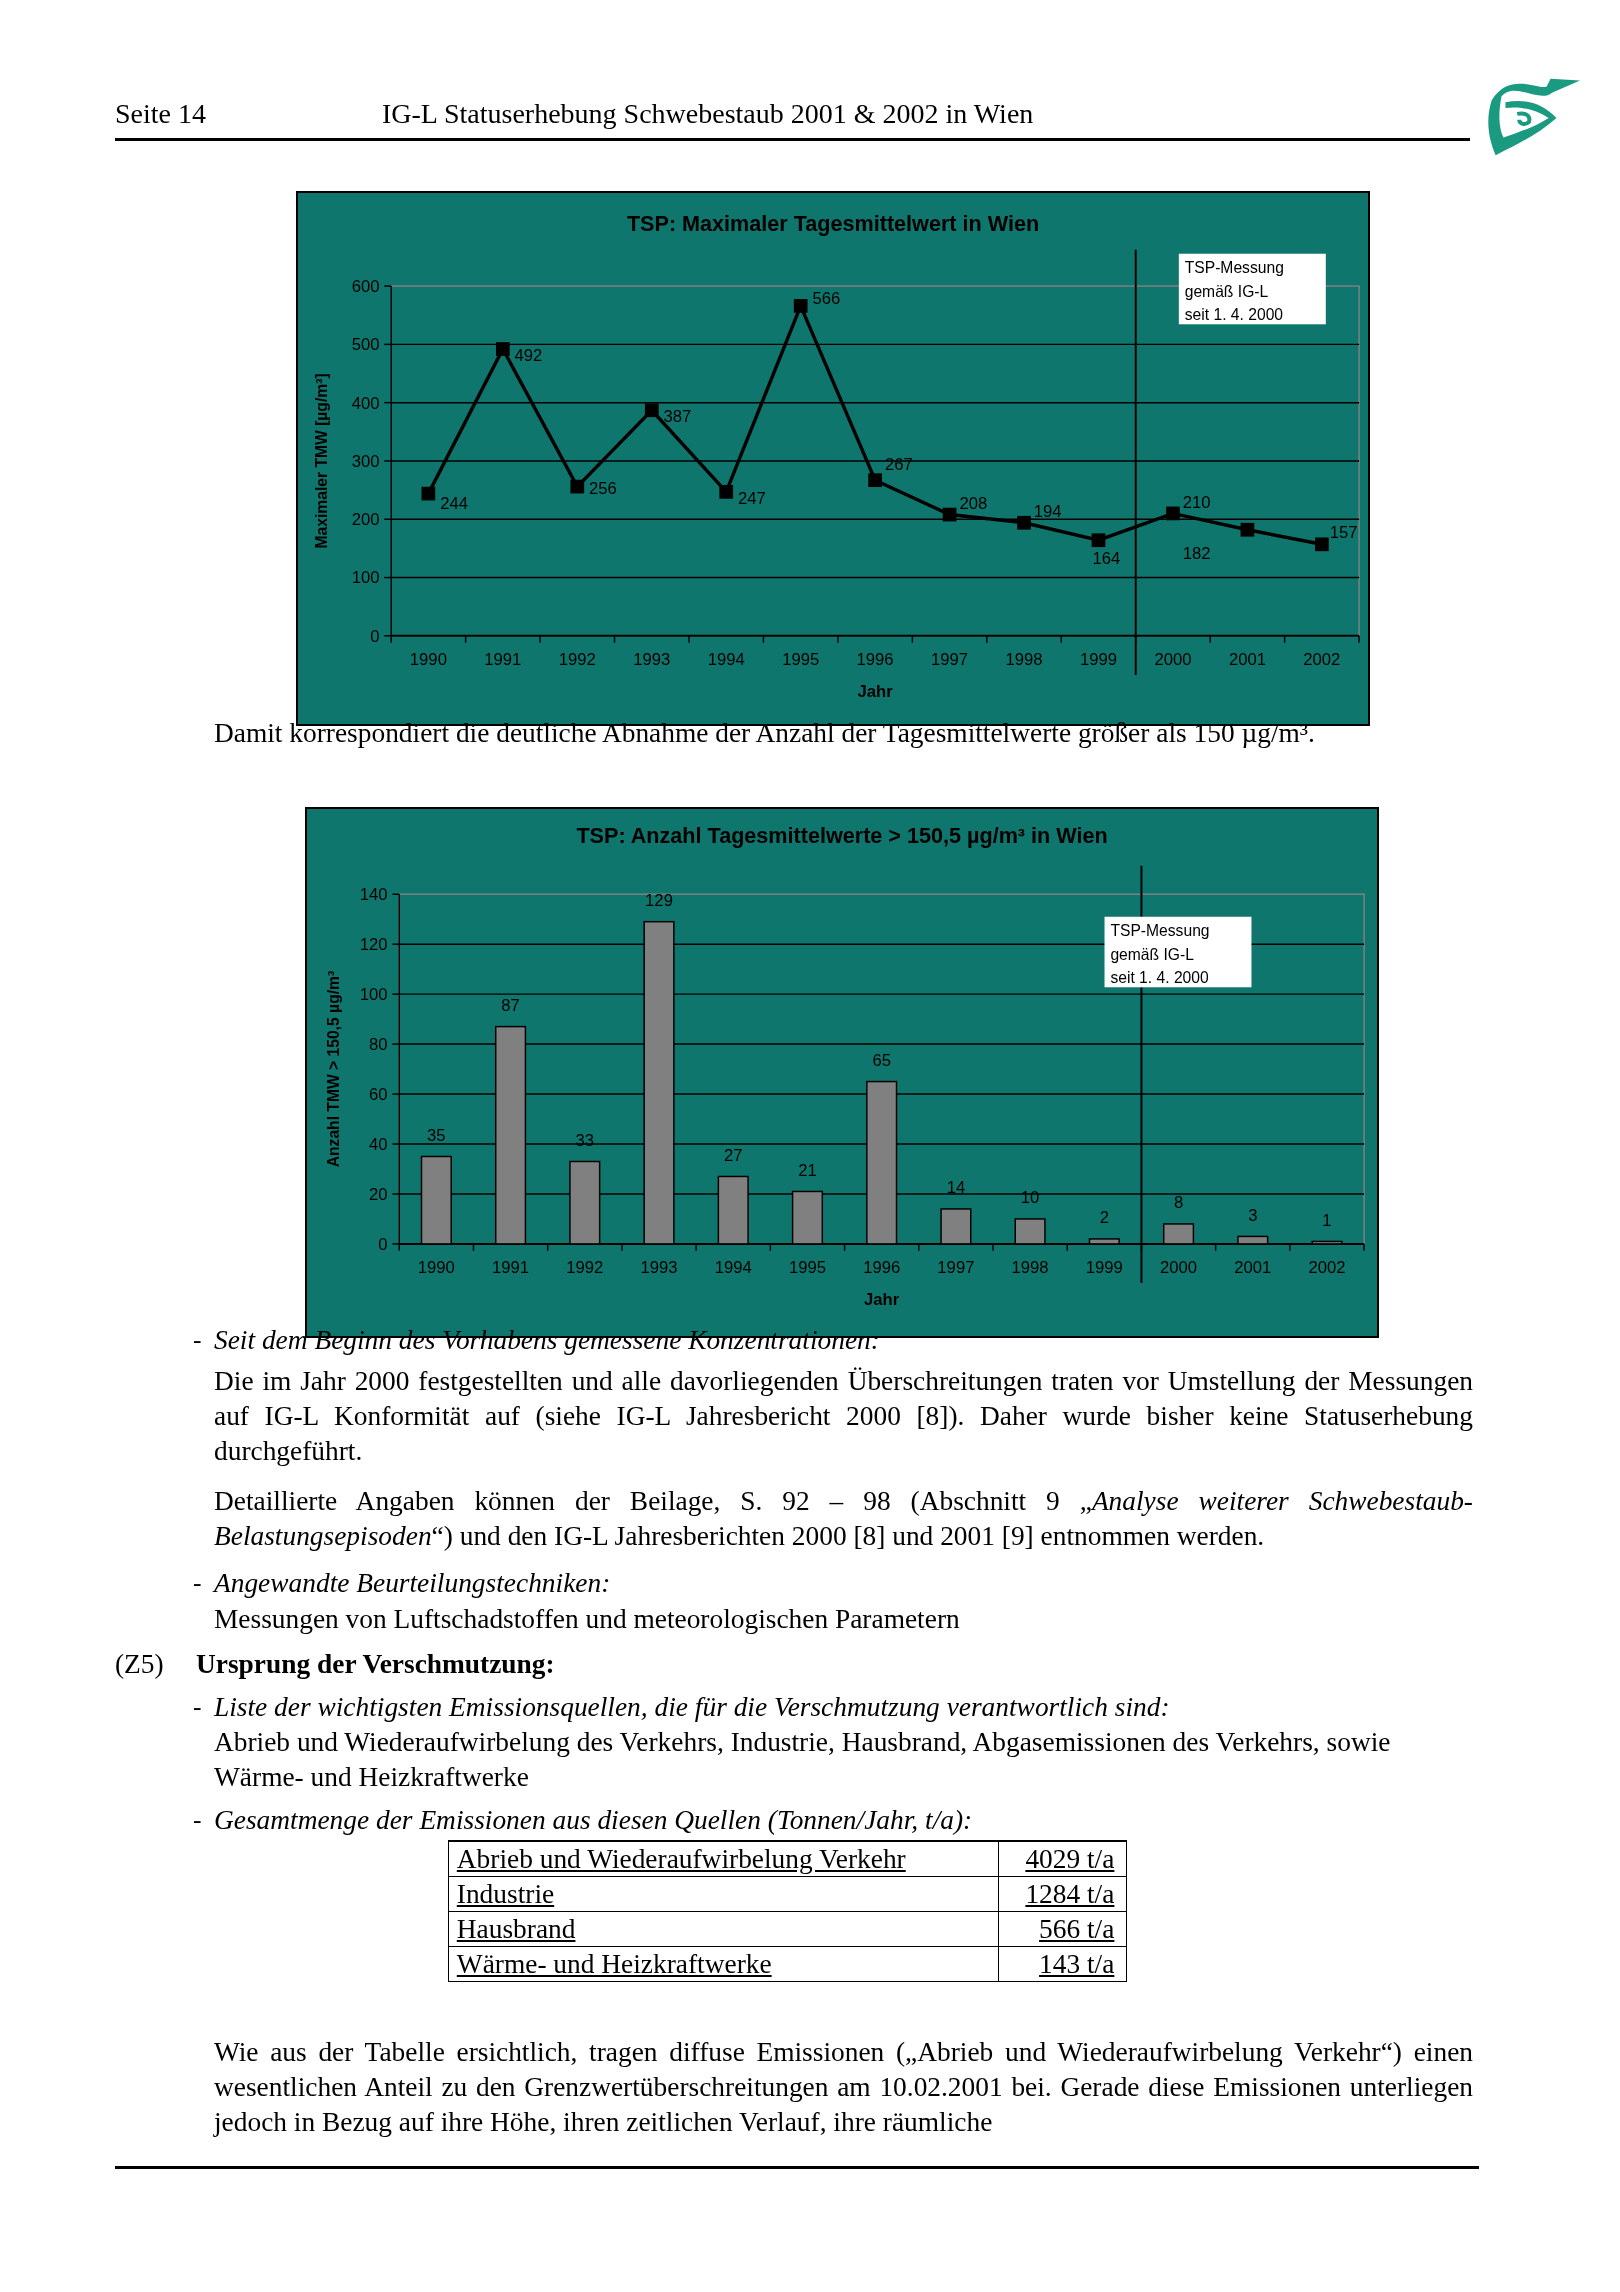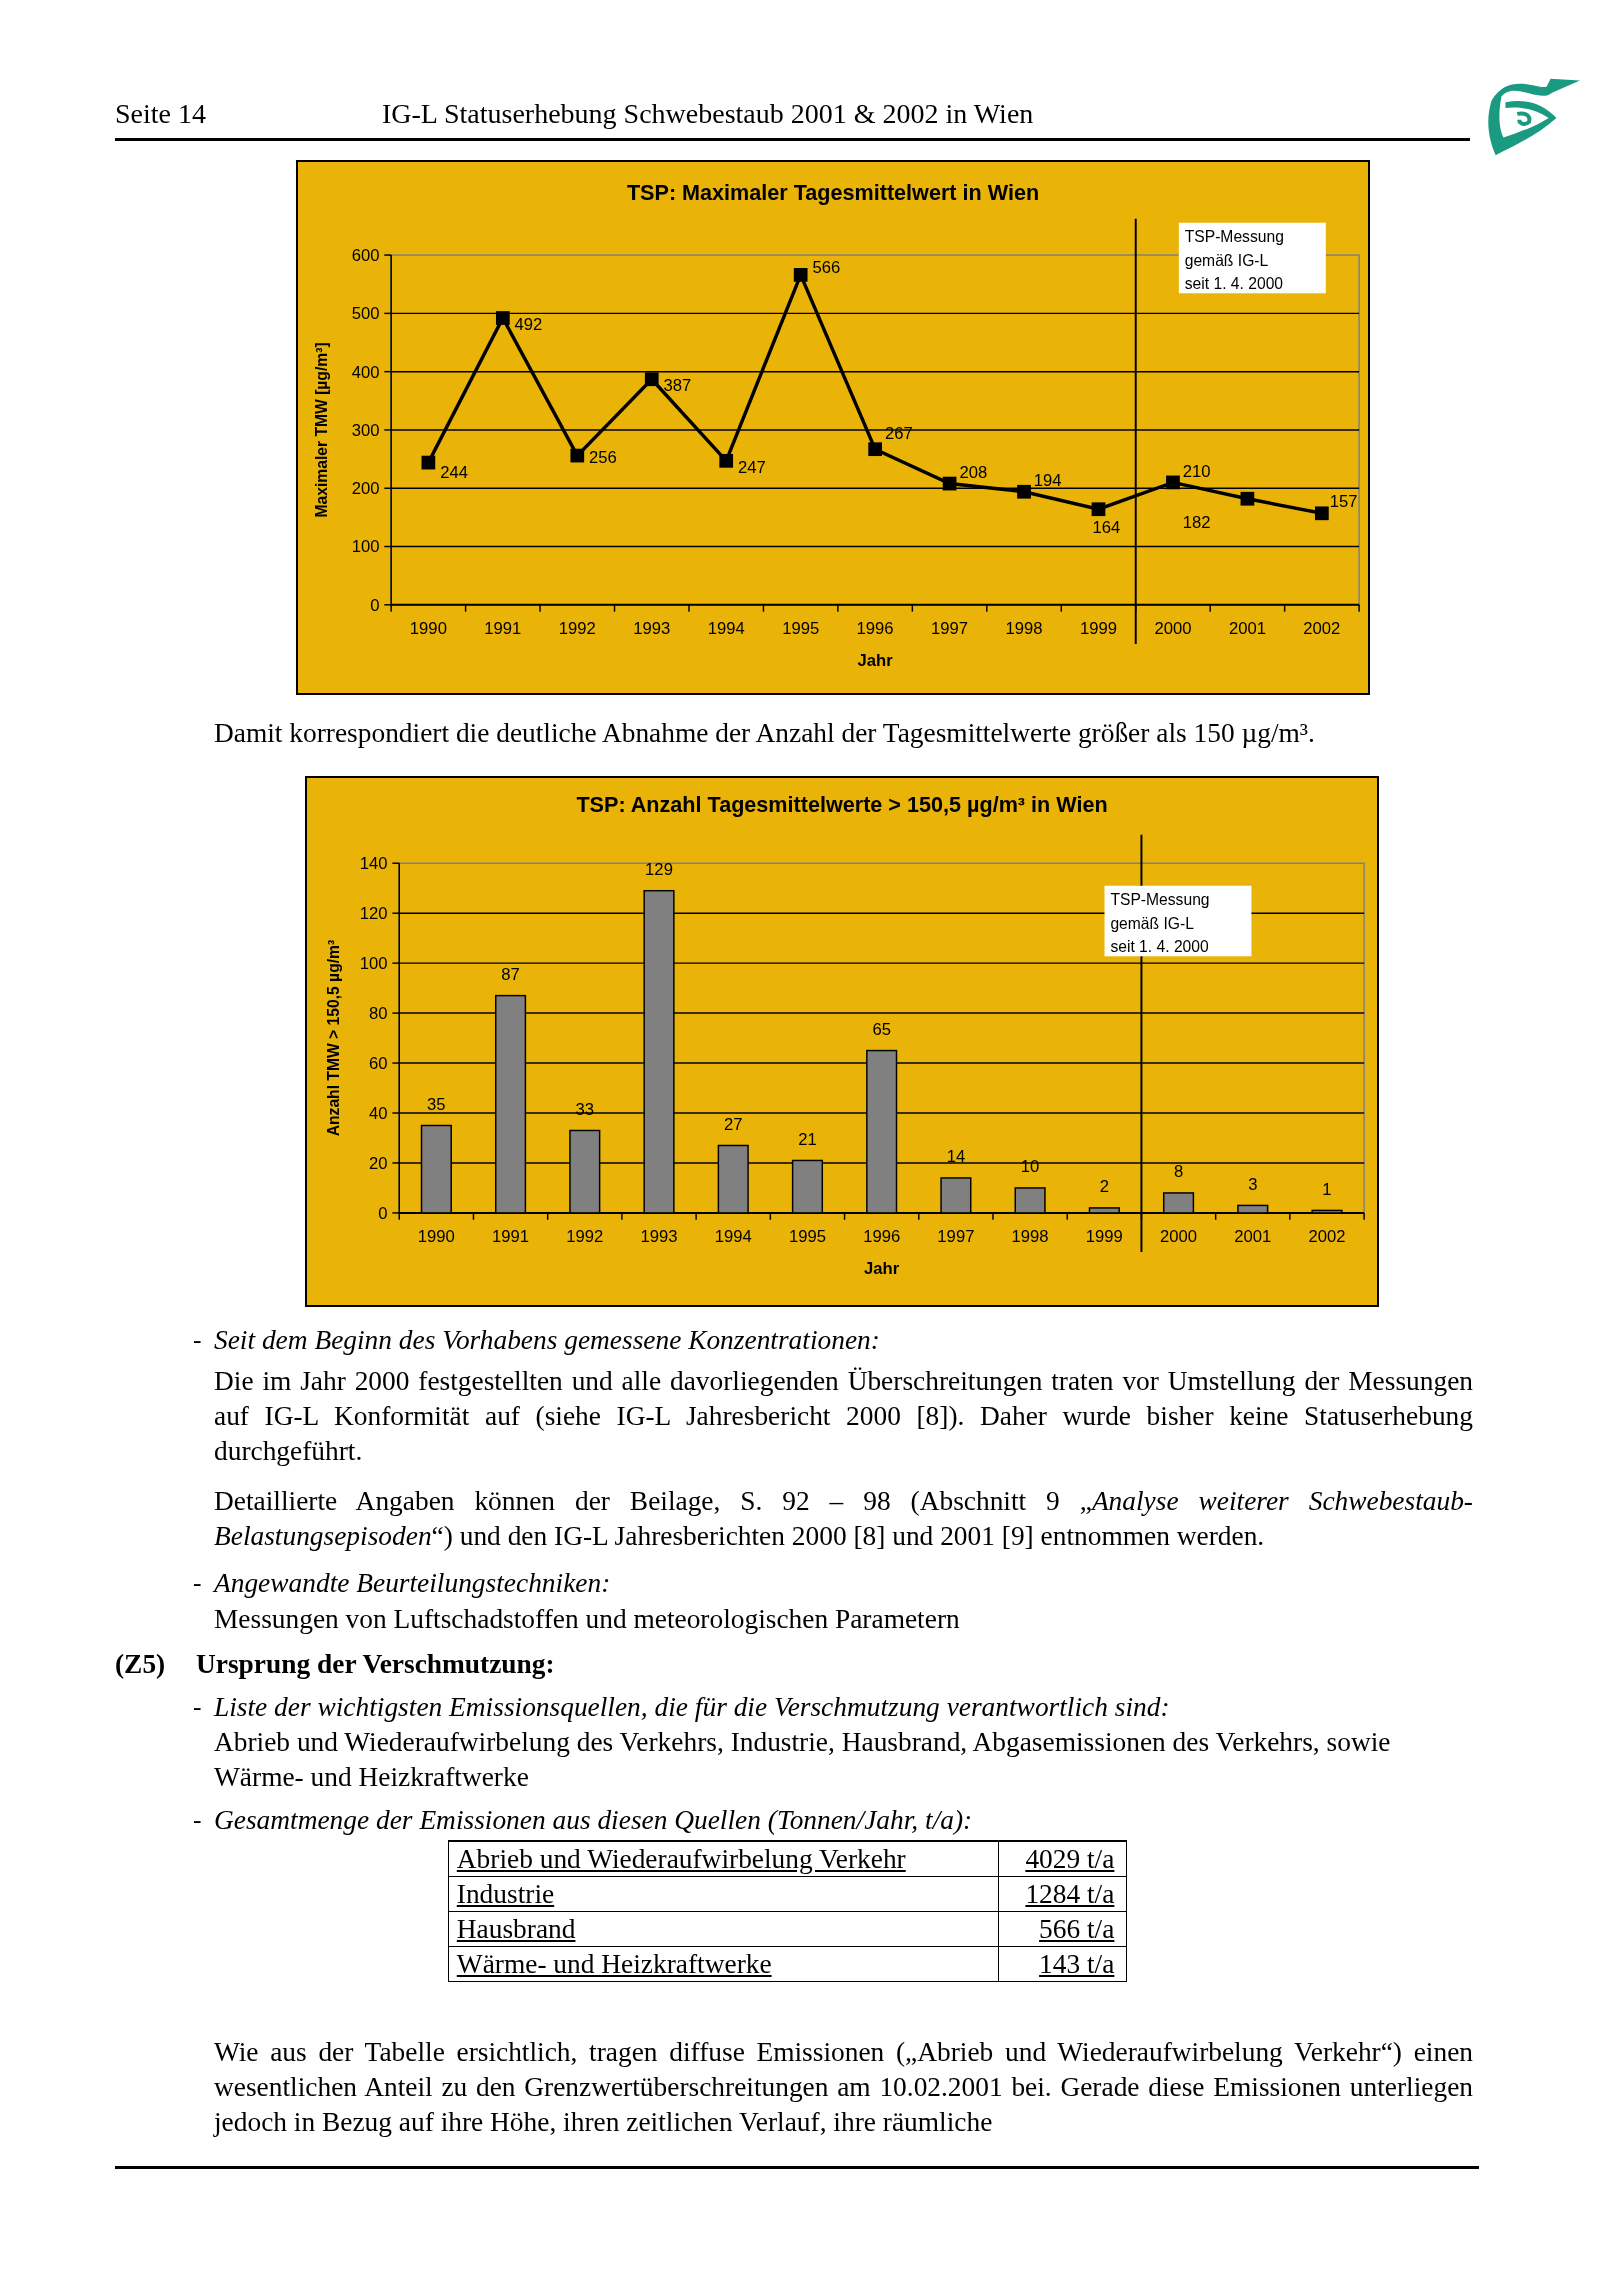--- a/index.html
+++ b/index.html
@@ -1,21 +1,21 @@
 <!DOCTYPE html>
 <html><head>
 <meta charset="utf-8">
 <style>
   html, body { margin:0; padding:0; background:#fff; }
   body { width:1620px; height:2293px; position:relative; overflow:hidden; font-family:"Liberation Serif", serif; color:#000; }
   .abs { position:absolute; }
   .hdr { font-size:28px; top:98px; white-space:nowrap; }
   .rule-top { left:115px; top:138px; width:1355px; height:2.9px; background:#000; }
   .rule-bot { left:115px; top:2166px; width:1364px; height:2.9px; background:#000; }
-  .chartbox { border:2px solid #000; background:#eab308; box-sizing:border-box; }
+  .chartbox { border:2px solid #000; background:#0f766e; box-sizing:border-box;margin-top:31px; }
   .ctitle { font-family:"Liberation Sans", sans-serif; font-weight:bold; font-size:21.6px; text-align:center; white-space:nowrap; }
   svg text { font-family:"Liberation Sans", sans-serif; }
   .txt { font-size:27.4px; line-height:35px; }
   .just { text-align:justify; text-align-last:left; }
   .it { font-style:italic; }
   .bullet { position:absolute; left:193px; font-size:25.5px; }
   table.em { border-collapse:collapse; font-size:27.4px;text-decoration:underline; }
   table.em td { border:1.5px solid #000; padding:0 11.8px 0 7.8px; height:34px; line-height:34px; white-space:nowrap; }
   table.em td.v { text-align:right; }
   table.em tr.first td { border-top:2.9px solid #000; }
@@ -221,21 +221,21 @@
 <div class="abs txt just" style="left:214px; top:1364px; width:1259px;">Die im Jahr 2000 festgestellten und alle davorliegenden Überschreitungen traten vor Umstellung der Messungen auf IG-L Konformität auf (siehe IG-L Jahresbericht 2000 [8]). Daher wurde bisher keine Statuserhebung durchgeführt.</div>
 
 <div class="abs txt just" style="left:214px; top:1484px; width:1259px;">
   <span>Detaillierte Angaben können der Beilage, S. 92 – 98 (Abschnitt 9 „</span><span class="it">Analyse weiterer Schwebestaub-Belastungsepisoden</span><span>“) und den IG-L Jahresberichten 2000 [8] und 2001 [9] entnommen werden.</span>
 </div>
 
 <div class="bullet" style="top:1568px;">-</div>
 <div class="abs txt it" style="left:214px; top:1566px; white-space:nowrap;">Angewandte Beurteilungstechniken:</div>
 <div class="abs txt" style="left:214px; top:1602px; white-space:nowrap;">Messungen von Luftschadstoffen und meteorologischen Parametern</div>
 
-<div class="abs txt" style="left:115px; top:1647px; font-weight:bold; white-space:nowrap;">(Z5)</div>
+<div class="abs txt" style="left:115px; top:1647px; font-weight:normal; white-space:nowrap;">(Z5)</div>
 <div class="abs txt" style="left:196px; top:1647px; font-weight:bold; white-space:nowrap;">Ursprung der Verschmutzung:</div>
 
 <div class="bullet" style="top:1692px;">-</div>
 <div class="abs txt it" style="left:214px; top:1690px; white-space:nowrap;">Liste der wichtigsten Emissionsquellen, die für die Verschmutzung verantwortlich sind:</div>
 <div class="abs txt" style="left:214px; top:1725px; width:1259px;">Abrieb und Wiederaufwirbelung des Verkehrs, Industrie, Hausbrand, Abgasemissionen des Verkehrs, sowie Wärme- und Heizkraftwerke</div>
 
 <div class="bullet" style="top:1805px;">-</div>
 <div class="abs txt it" style="left:214px; top:1803px; white-space:nowrap;">Gesamtmenge der Emissionen aus diesen Quellen (Tonnen/Jahr, t/a):</div>
 
 <div class="abs" style="left:448px; top:1840px;">

